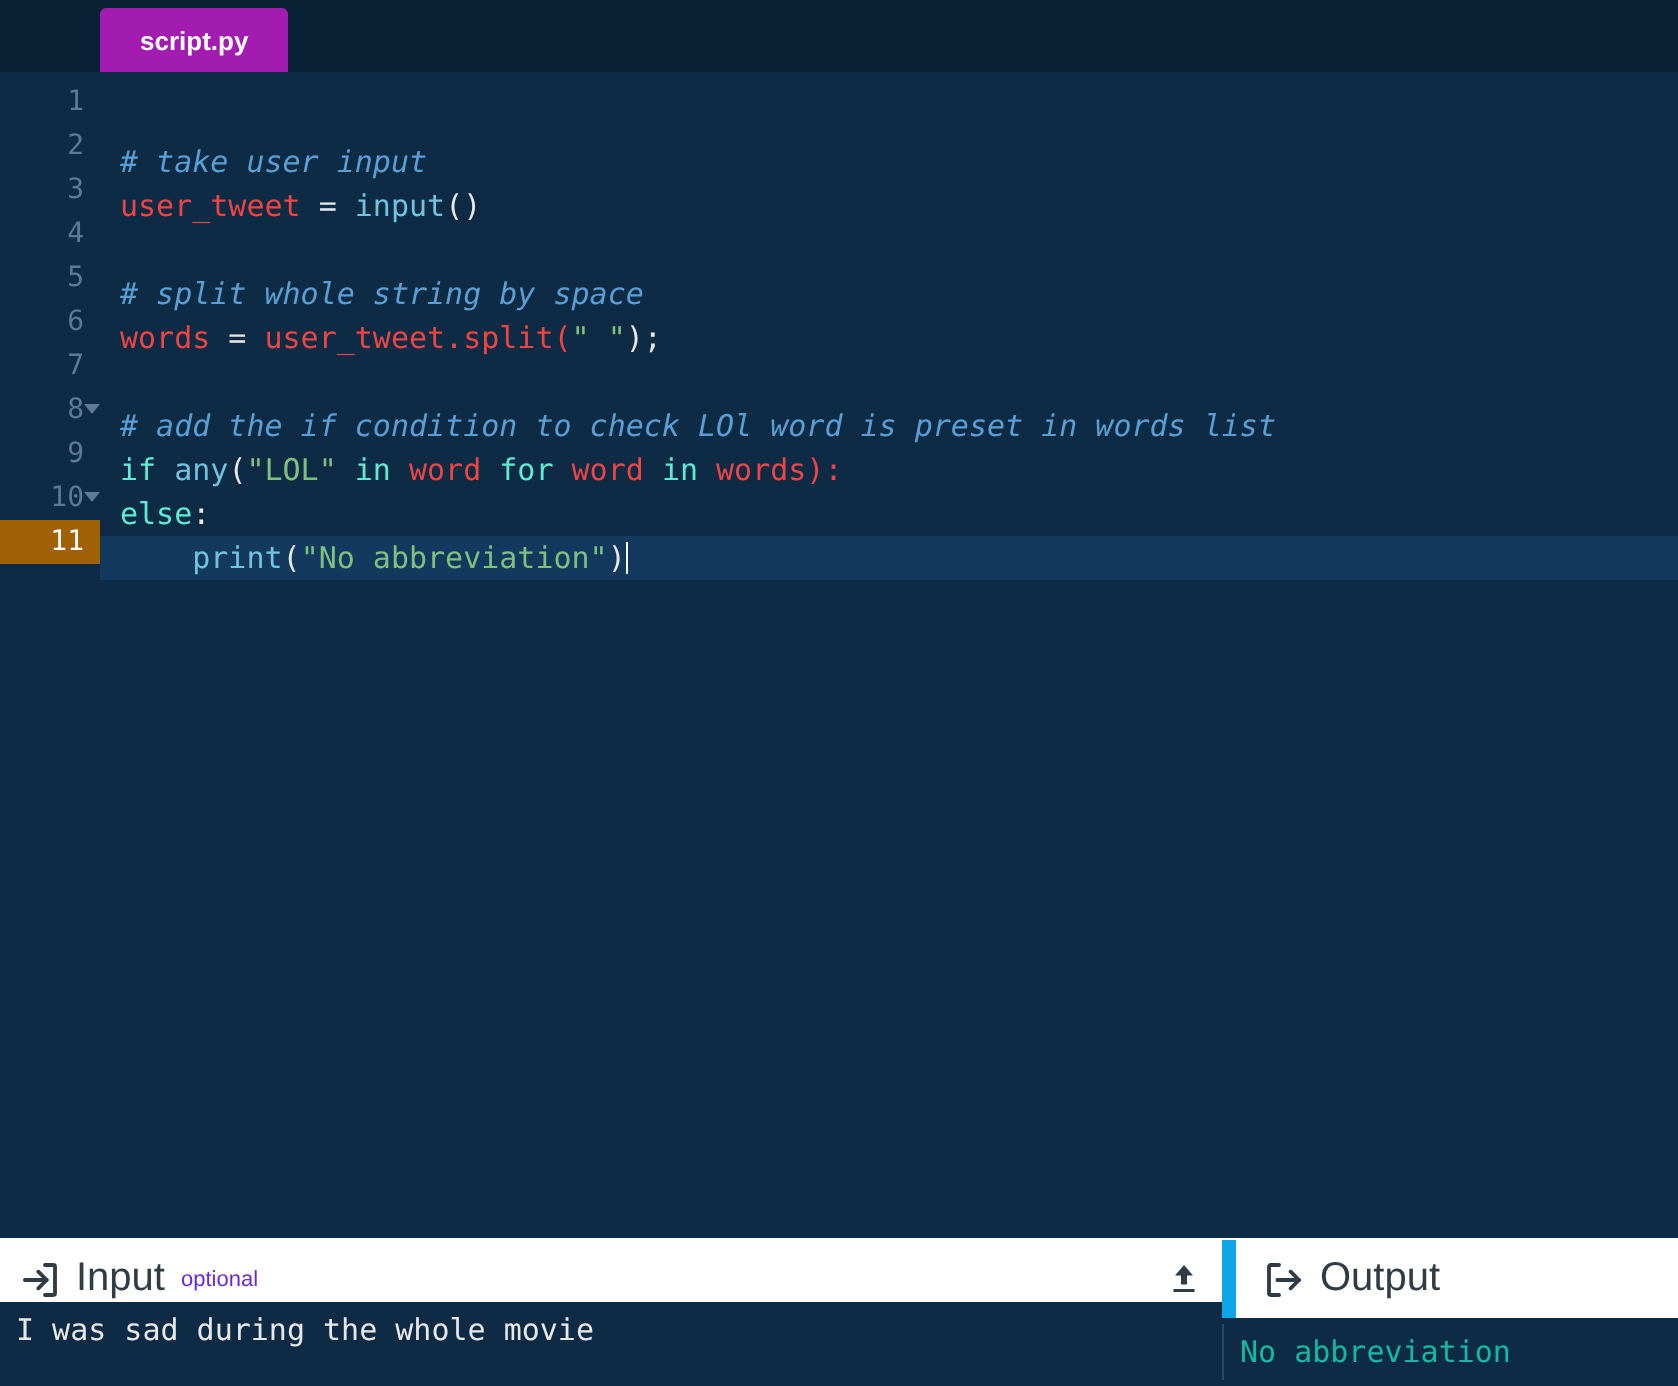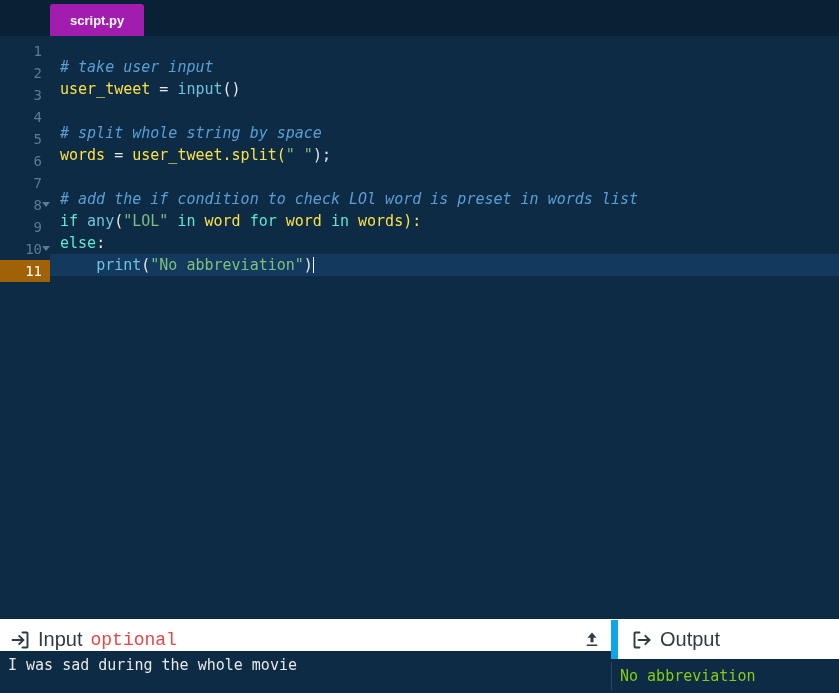--- a/index.html
+++ b/index.html
@@ -58,33 +58,34 @@
     position: absolute;
     left: 42px;
     top: 8px;
     width: 0; height: 0;
     border-left: 4px solid transparent;
     border-right: 4px solid transparent;
     border-top: 5px solid #5a7a95;
   }
   .code {
     flex: 1;
-    padding-top: 20px;
+    padding-top: 4px;
     font-size: 15px;
     color: #e8e8e8;
+    margin-top: 30px;
   }
   .line {
     height: 22px;
     line-height: 22px;
     padding-left: 10px;
     white-space: pre;
   }
   .line.active { background: #133a5e; }
   .c-comment { color: #5a9fd4; font-style: italic; }
-  .c-ident   { color: #fde047; }
+  .c-ident   { color: #ef4444; }
   .c-op      { color: #e8e8e8; }
   .c-paren   { color: #e8e8e8; }
   .c-kw2     { color: #5eead4; }
   .c-builtin { color: #6fc3df; }
   .c-str     { color: #7fbf7f; }
   .cursor {
     display: inline-block;
     width: 1px; height: 16px;
     background: #fff;
     vertical-align: middle;
@@ -112,23 +113,23 @@
     border-left: 7px solid #0ea5e9;
     gap: 8px;
   }
   .io-title {
     font-family: Arial, sans-serif;
     font-size: 20px;
     color: #2f3b45;
     font-weight: 400;
   }
   .io-optional {
-    font-family: Liberation Mono, monospace;
-    font-size: 18px;
-    color: #ef4444;
+    font-family: Liberation Sans, sans-serif;
+    font-size: 11px;
+    color: #6d28d9;
   }
   .upload-icon {
     margin-left: auto;
     width: 18px; height: 18px;
     cursor: pointer;
   }
   .io-body {
     display: flex;
     flex: 0 0 auto;
     height: 34px;
@@ -142,21 +143,21 @@
     line-height: 22px;
     padding: 3px 8px;
     font-family: "Consolas","Monaco",monospace;
     border: none;
     outline: none;
     resize: none;
   }
   .io-output {
     flex: 1;
     background: #0d2b45;
-    color: #84cc16;
+    color: #14b8a6;
     font-size: 15px;
     line-height: 22px;
     padding: 3px 8px;
     font-family: "Consolas","Monaco",monospace;
     border-left: 1px solid #2b4763;
   }
   svg { display: block; }
 </style>
 </head>
 <body>

